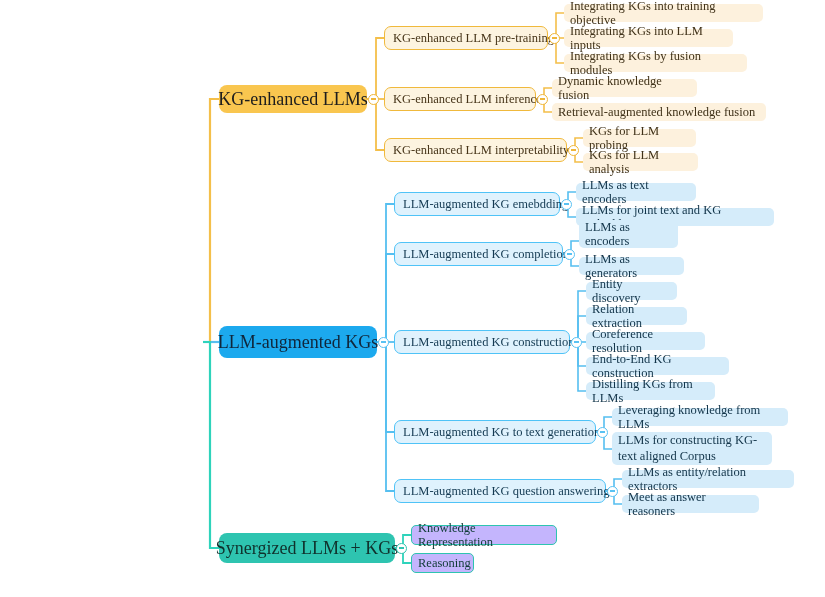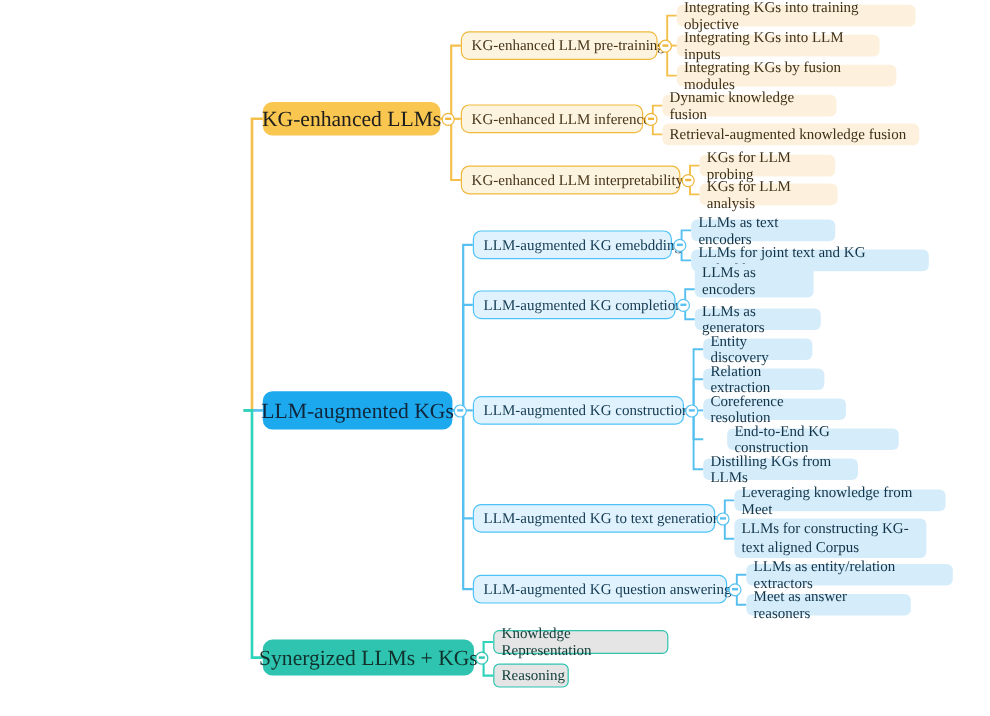--- a/index.html
+++ b/index.html
@@ -57,21 +57,21 @@
 
   
   .leaf{
     border-radius:5px;
     font-size:12.5px;
     padding:0 6px;
     white-space:normal;
   }
   .leaf.orange{background:#fdf1dd;color:#3f3118;}
   .leaf.blue{background:#d5ecfa;color:#123449;}
-  .leaf.teal{background:#e5e5e5;border:1.3px solid #2ec4b0;color:#0f3b35;}
+  .leaf.teal{background:#c4b5fd;border:1.3px solid #2ec4b0;color:#0f3b35;}
 
   .multiline{white-space:normal;line-height:1.25;align-items:center;}
 
   
   .toggle{
     position:absolute;
     width:11px;height:11px;
     border-radius:50%;
     background:#ffffff;
     box-sizing:border-box;
@@ -234,35 +234,35 @@
     </div>
   <div class="node leaf blue" style="left:586px;top:282px;width:91px;height:18px;">
     <span>Entity discovery</span>
   </div>
   <div class="node leaf blue" style="left:586px;top:307px;width:101px;height:18px;">
     <span>Relation extraction</span>
   </div>
   <div class="node leaf blue" style="left:586px;top:332px;width:119px;height:18px;">
     <span>Coreference resolution</span>
   </div>
-  <div class="node leaf blue" style="left:586px;top:357px;width:143px;height:18px;margin-left:20px;">
+  <div class="node leaf blue" style="left:586px;top:357px;width:143px;height:18px;">
     <span>End-to-End KG construction</span>
   </div>
   <div class="node leaf blue" style="left:586px;top:382px;width:129px;height:18px;">
     <span>Distilling KGs from LLMs</span>
   </div>
 
   <div class="node l2 blue" style="left:394px;top:420px;width:202px;height:24px;">
     <span>LLM-augmented KG to text generation</span>
   </div>
   <div class="toggle blue" style="left:597px;top:426.5px;">
       <i></i>
     </div>
   <div class="node leaf blue" style="left:612px;top:408px;width:176px;height:18px;">
-    <span>Leveraging knowledge from Meet</span>
+    <span>Leveraging knowledge from LLMs</span>
   </div>
   <div class="node leaf blue multiline" style="left:612px;top:432px;width:160px;height:33px;">
     <span>LLMs for constructing KG-text aligned Corpus</span>
   </div>
 
   <div class="node l2 blue" style="left:394px;top:479px;width:212px;height:24px;">
     <span>LLM-augmented KG question answering</span>
   </div>
   <div class="toggle blue" style="left:607px;top:485.5px;">
       <i></i>

